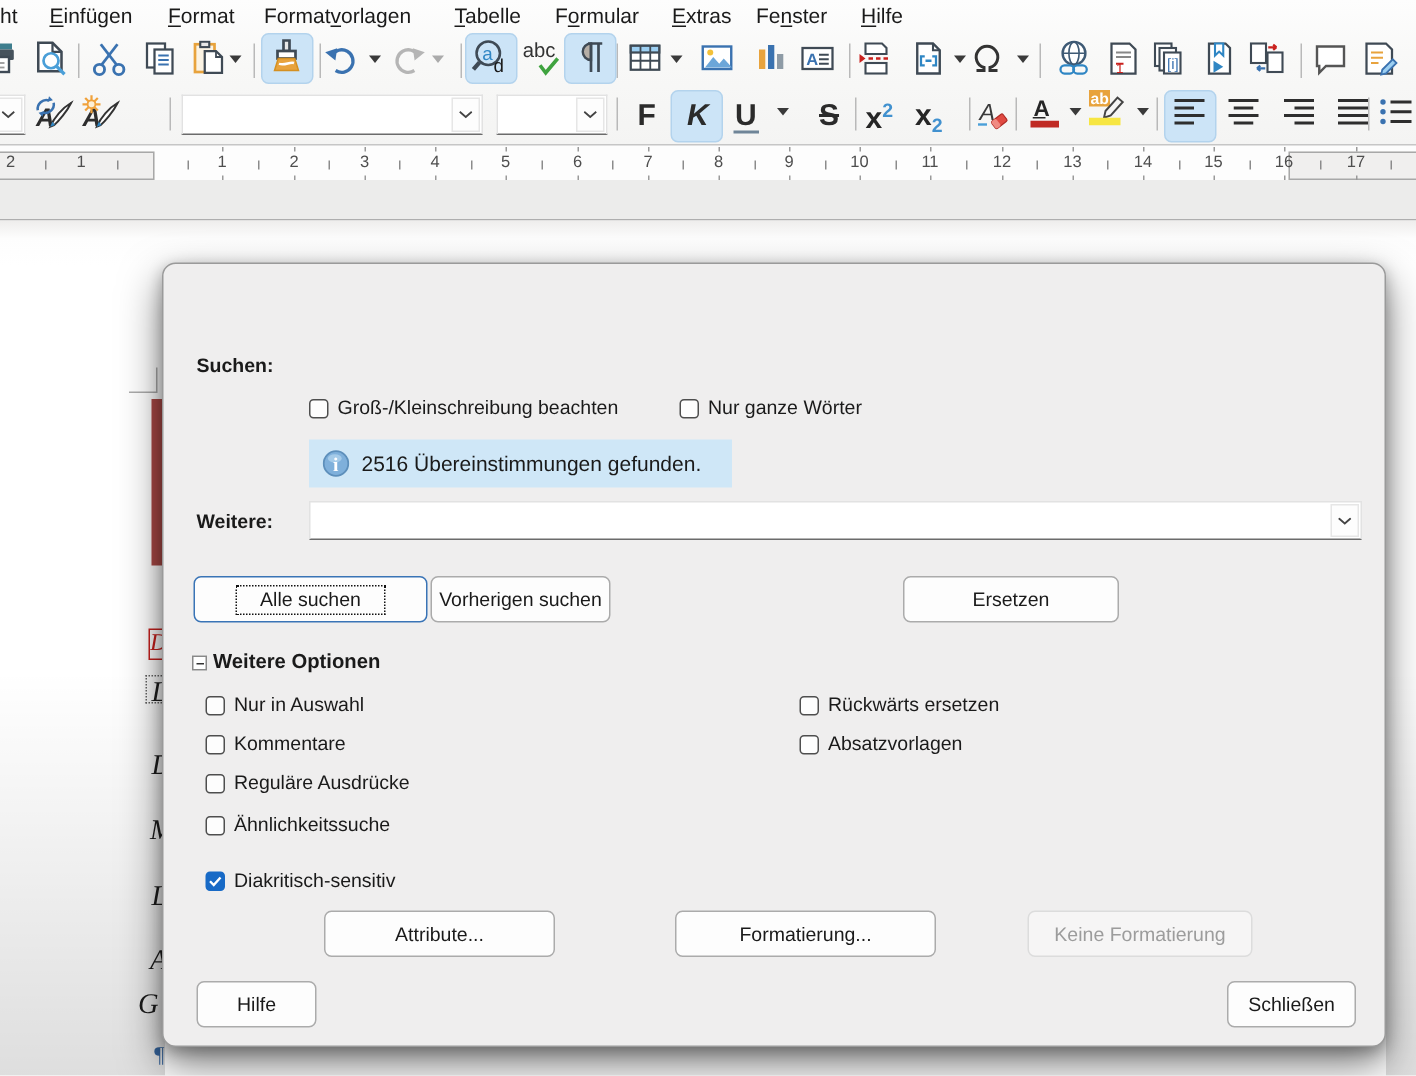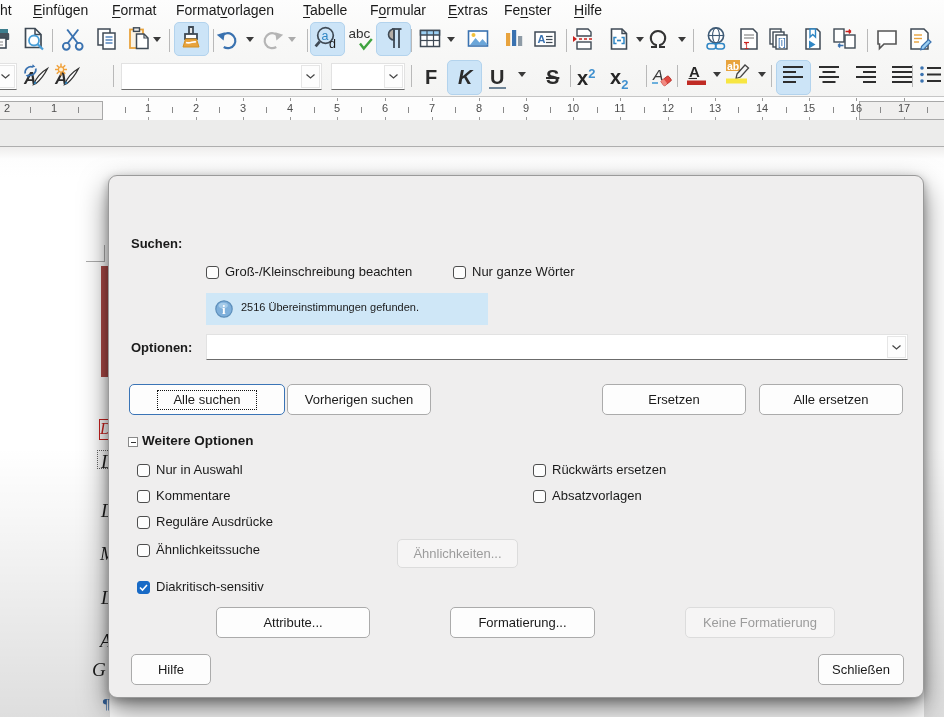--- a/index.html
+++ b/index.html
@@ -433,34 +433,33 @@
     <div class="cb" style="left:97px;top:90px"></div>
     <div class="cblbl" style="left:116px;top:88px">Groß-/Kleinschreibung beachten</div>
     <div class="cb" style="left:344px;top:90px"></div>
     <div class="cblbl" style="left:363px;top:88px">Nur ganze Wörter</div>
     <div id="infobar" style="left:97px;top:117px;width:282px;height:32px">
       <svg class="abs" style="left:9px;top:7px" width="18" height="18" viewBox="0 0 18 18">
         <circle cx="9" cy="9" r="8.2" fill="#7fb0db" stroke="#5d8fbb" stroke-width="1.2"></circle>
         <ellipse cx="8.2" cy="5.6" rx="4.6" ry="2.8" fill="#a5cbe9"></ellipse>
         <text x="7" y="13.8" font-size="13px" font-weight="bold" fill="#fff" font-family="Liberation Serif">i</text>
       </svg>
-      <div class="abs" style="left:35px;top:8px;font-size:11px">2516 Übereinstimmungen gefunden.</div>
-    </div>
-    <div class="lbl" style="left:22px;top:164px">Optionen:</div>
+      <div class="abs" style="left:35px;top:8px;font-size:14px">2516 Übereinstimmungen gefunden.</div>
+    </div>
+    <div class="lbl" style="left:22px;top:164px">Weitere:</div>
     <div class="combo" style="left:97px;top:158px;width:702px;height:26px">
       <div class="db">
         <svg class="chev" width="9" height="5" viewBox="0 0 9 5">
           <path d="M0.5 0.5 L4.5 4 L8.5 0.5" fill="none" stroke="#444" stroke-width="1.2"></path>
         </svg>
       </div>
     </div>
     <div class="btn def" style="left:20px;top:208px;width:156px"><div class="focusrect" style="left:27px;right:27px;top:4.5px;bottom:4.5px"></div>Alle suchen</div>
-    <div class="btn" style="left:178px;top:208px;width:144px">Vorherigen suchen</div>
+    <div class="btn" style="left:178px;top:208px;width:120px">Vorherigen suchen</div>
     <div class="btn" style="left:493px;top:208px;width:144px">Ersetzen</div>
-    <div class="btn" style="left:650px;top:208px;width:144px">Alle ersetzen</div>
     <div class="abs" style="left:19px;top:261px;width:10px;height:10px;border:1px solid #898989;background:#fff;box-sizing:border-box">
       <div style="position:absolute;left:1.5px;top:3.5px;width:5px;height:1px;background:#333"></div>
     </div>
     <div class="lbl" style="left:33px;top:257px;font-size:13.5px">Weitere Optionen</div>
     <div class="cb" style="left:28px;top:288px"></div>
     <div class="cblbl" style="left:47px;top:286px">Nur in Auswahl</div>
     <div class="cb" style="left:28px;top:314px"></div>
     <div class="cblbl" style="left:47px;top:312px">Kommentare</div>
     <div class="cb" style="left:28px;top:340px"></div>
     <div class="cblbl" style="left:47px;top:338px">Reguläre Ausdrücke</div>
@@ -469,18 +468,17 @@
     <div class="cb on" style="left:28px;top:405px">
       <svg width="11" height="11" viewBox="0 0 11 11" style="position:absolute;left:0;top:0">
         <path d="M2 5.5 L4.5 8 L9 3" fill="none" stroke="#fff" stroke-width="1.6"></path>
       </svg>
     </div>
     <div class="cblbl" style="left:47px;top:403px">Diakritisch-sensitiv</div>
     <div class="cb" style="left:424px;top:288px"></div>
     <div class="cblbl" style="left:443px;top:286px">Rückwärts ersetzen</div>
     <div class="cb" style="left:424px;top:314px"></div>
     <div class="cblbl" style="left:443px;top:312px">Absatzvorlagen</div>
-    <div class="btn dis" style="left:288px;top:363px;width:121px;height:29px">Ähnlichkeiten...</div>
     <div class="btn" style="left:107px;top:431px;width:154px">Attribute...</div>
-    <div class="btn" style="left:341px;top:431px;width:145px">Formatierung...</div>
+    <div class="btn" style="left:341px;top:431px;width:174px">Formatierung...</div>
     <div class="btn dis" style="left:576px;top:431px;width:150px">Keine Formatierung</div>
     <div class="btn" style="left:22px;top:478px;width:80px">Hilfe</div>
     <div class="btn" style="left:709px;top:478px;width:86px">Schließen</div>
   </div>
 </body></html>

